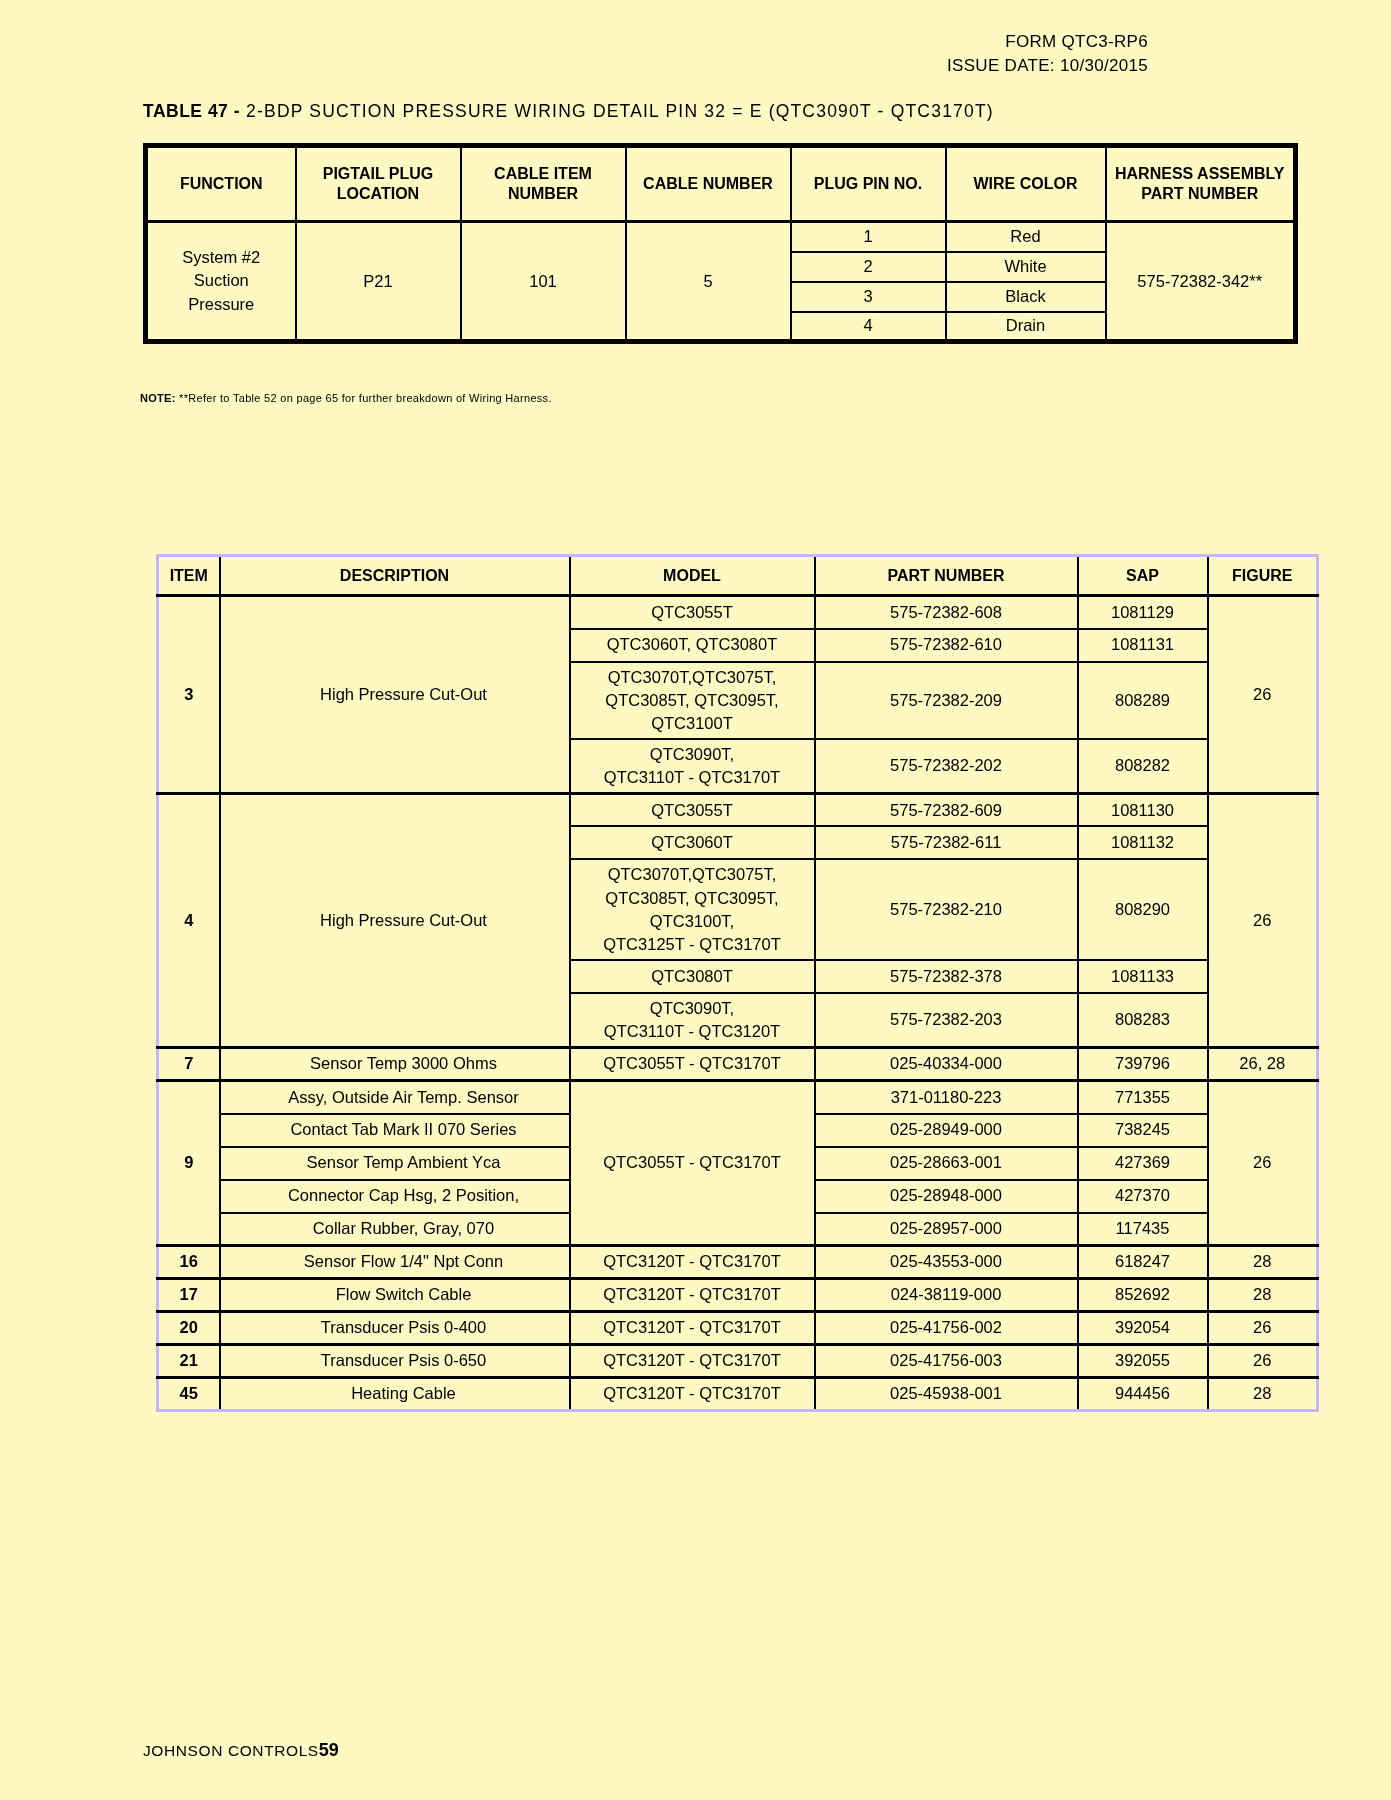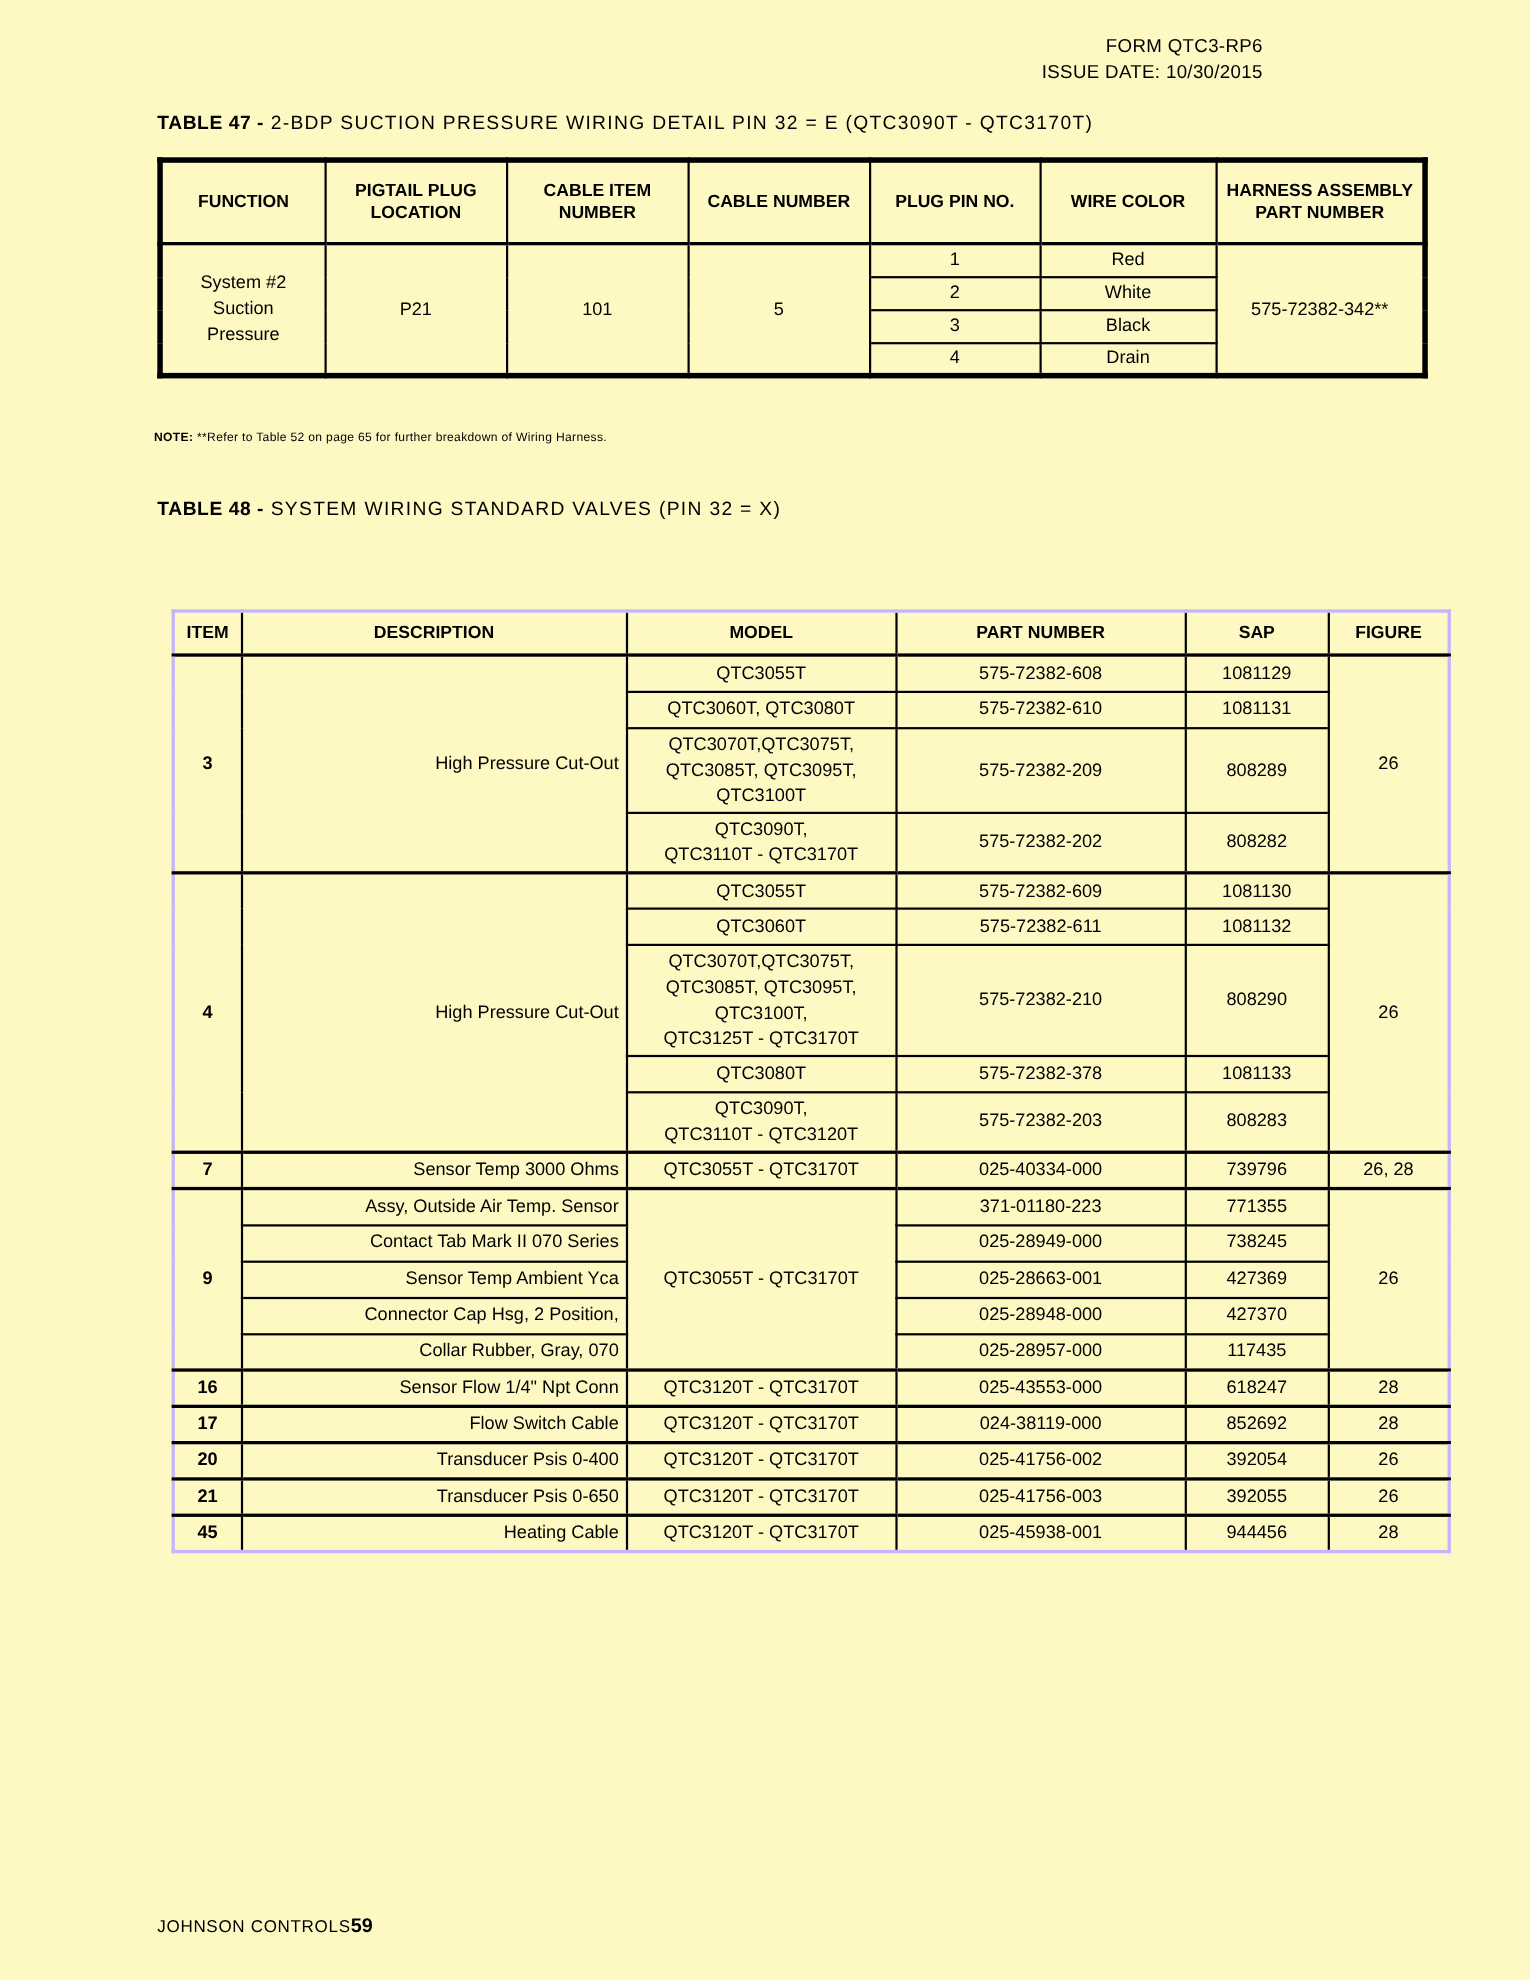--- a/index.html
+++ b/index.html
@@ -14,21 +14,21 @@
   .tbl-title .lbl { font-weight: bold; letter-spacing: 0.5px; }
   .tbl-title .txt { letter-spacing: 1.2px; margin-left: 6px; }
   #t47-title { top: 101px; }
   #t48-title { top: 452px; }
 
   table { border-collapse: collapse; table-layout: fixed; }
   td, th { border: 2px solid #000; text-align: center; vertical-align: middle;
            font-size: 16.5px; padding: 3px 6px; overflow: hidden; }
   th { font-weight: bold; font-size: 16px; line-height: 1.25; }
   .pre { white-space: pre-line; line-height: 1.4; text-align: center; }
-  .left { text-align: right; padding-left: 24px; }
+  .left { text-align: center; padding-left: 24px; }
   .bold { font-weight: bold; }
 
   #t47 { position: absolute; left: 143px; top: 143px; width: 1150px; border: 5px solid #000000; }
   #t47 th { height: 76px; border-bottom: 3px solid #000; }
   #t47 td { height: 30px; }
 
   #t48 { position: absolute; left: 156px; top: 540px; width: 1160px; border: 3px solid #c4b5fd; margin-top: 14px; }
   #t48 th { height: 40px; border-bottom: 3px solid #000; }
   #t48 td { height: 33px; line-height: 1.4; }
   #t48 tr.gs > td { border-top: 3px solid #000; }
@@ -100,23 +100,20 @@
         <td>4</td>
         <td>Drain</td>
       </tr>
     </tbody>
   </table>
 
   <div class="note">
     <span class="lbl">NOTE:</span><span> **Refer to Table 52 on page 65 for further breakdown of Wiring Harness.</span>
   </div>
 
-  <div class="tbl-title" id="t48-title">
-    <span class="lbl">TABLE 48 -</span><span class="txt">SYSTEM WIRING STANDARD VALVES (PIN 32 = X)</span>
-  </div>
 
   <table id="t48">
     <colgroup>
       <col style="width:62px">
         <col style="width:350px">
         <col style="width:245px">
       <col style="width:263px">
         <col style="width:130px">
         <col style="width:110px">
     </colgroup>

